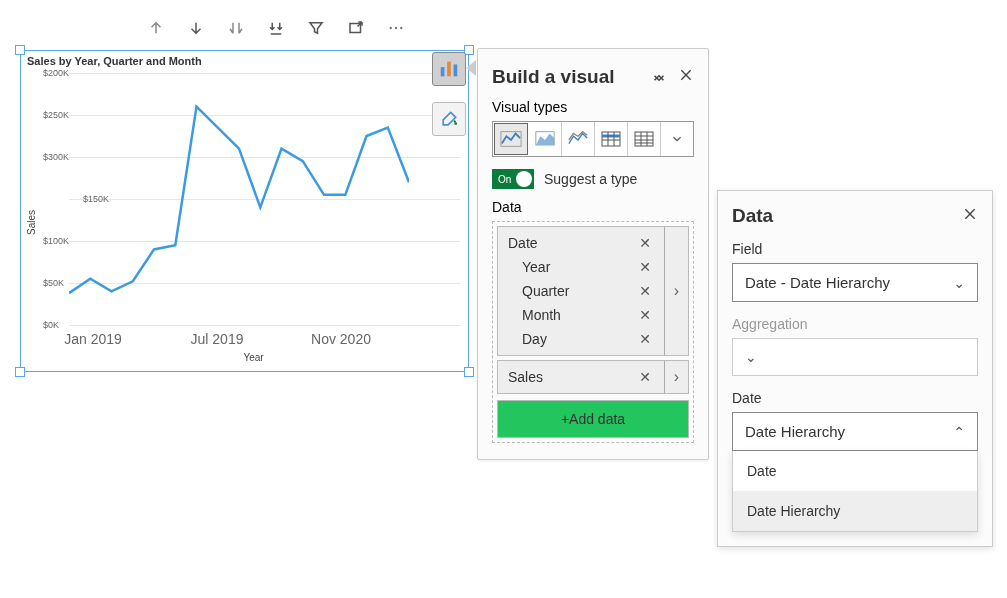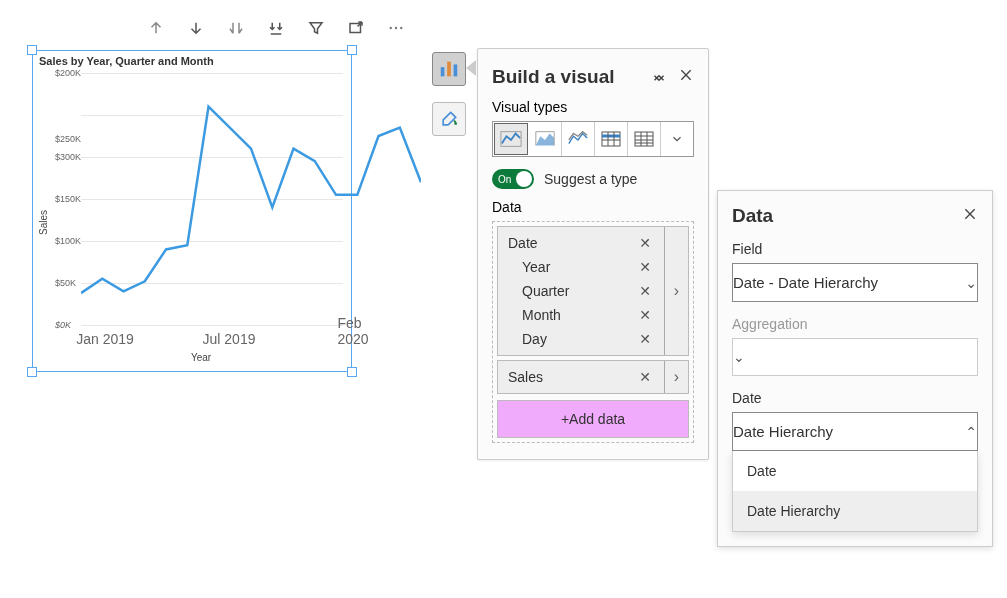--- a/index.html
+++ b/index.html
@@ -3,21 +3,21 @@
 <meta charset="utf-8">
 <style>
   * { box-sizing: border-box; font-family: "Segoe UI", Arial, sans-serif; }
   body { margin: 0; background: #fff; width: 1007px; height: 598px; position: relative; color: #333; }
 
   
   .viz-toolbar { position: absolute; left: 146px; top: 18px; display: flex; gap: 20px; align-items: center; }
   .viz-toolbar .tb { width: 20px; height: 20px; display: flex; align-items: center; justify-content: center; color: #555; }
 
   
-  .viz-frame { position: absolute; left: 32px; top: 50px; width: 320px; height: 322px; border: 1px solid #57a7f0; }
+  .viz-frame { position: absolute; left: 20px; top: 50px; width: 449px; height: 322px; border: 1px solid #57a7f0; }
   .viz-handle { width: 10px; height: 10px; border: 1px solid #57a7f0; background: #fff; position: absolute; }
   .h-tl { left: -6px; top: -6px; } .h-tr { right: -6px; top: -6px; }
   .h-bl { left: -6px; bottom: -6px; } .h-br { right: -6px; bottom: -6px; }
   .viz-title { font-size: 11px; font-weight: 600; padding: 4px 6px; color: #333; }
   .chart-area { position: absolute; left: 26px; top: 22px; right: 8px; bottom: 10px; }
   .y-axis-label { position: absolute; left: -28px; top: 50%; transform: rotate(-90deg); transform-origin: center; font-size: 10px; color: #444; }
   .x-axis-label { position: absolute; left: 50%; bottom: -2px; transform: translateX(-50%); font-size: 10px; color: #444; }
   .gridline { position: absolute; left: 22px; right: 0; border-top: 1px solid #e6e6e6; height: 0; }
   .y-tick { position: absolute; left: -4px; font-size: 9px; color: #666; transform: translateY(-50%); }
   .x-tick { position: absolute; bottom: 14px; font-size: 14px; color: #666; transform: translateX(-50%); }
@@ -34,41 +34,41 @@
   .panel { position: absolute; left: 477px; top: 48px; width: 232px; border: 1px solid #ccc; background: #fbfbfb; padding: 14px 14px 16px 14px; border-radius: 2px; box-shadow: 0 1px 3px rgba(0,0,0,0.08);}
   .panel-header { display: flex; align-items: center; justify-content: space-between; }
   .panel-title { font-size: 19px; font-weight: 600; }
   .panel-ctrls { display: flex; gap: 10px; align-items: center; color: #444;}
   .section-label { font-size: 14px; color: #000000; margin: 8px 0 6px 0;}
   .vt-row { display: flex; border: 1px solid #999; background: #fff; height: 36px; align-items: stretch; margin-bottom: 12px;}
   .vt-cell { flex: 1; display: flex; align-items:center; justify-content:center; border-right: 1px solid #ccc; }
   .vt-cell.sel { background: #e8e8e8; border: 1px solid #666; margin: 1px; }
   .vt-cell:last-child { border-right:none; }
   .suggest-row { display: flex; align-items: center; gap: 10px; margin-bottom: 10px;}
-  .toggle { width: 42px; height: 20px; border-radius: 10px; background: #0b7a3b; position: relative; color:#fff; font-size: 10px; display:flex; align-items:center; padding-left:6px;}
+  .toggle { width: 42px; height: 20px; border-radius: 0; background: #0b7a3b; position: relative; color:#fff; font-size: 10px; display:flex; align-items:center; padding-left:6px;}
   .toggle::after { content:""; position:absolute; right:2px; top:2px; width:16px; height:16px; background:#fff; border-radius:50%;}
   .data-well { border: 1px dashed #bbb; padding: 4px; display: flex; flex-direction: column; gap: 4px;}
   .field-box { border: 1px solid #bbb; background: #eee; display: flex; align-items: stretch; }
   .field-main { flex: 1; padding: 4px 0; }
   .field-row { display: flex; align-items: center; justify-content: space-between; padding: 4px 10px; font-size: 14px; color: #333;}
   .field-row.sub { padding-left: 24px; }
   .x-btn { color: #555; width: 18px; text-align:center;}
   .field-side { width: 24px; border-left: 1px solid #aaa; display: flex; align-items:center; justify-content:center; color:#666; font-size:16px;}
   .sales-row-wrap { display:flex; align-items:stretch; border:1px solid #bbb; background:#eee;}
   .sales-row { flex:1; display:flex; align-items:center; justify-content:space-between; padding:8px 10px; font-size:14px;}
   .sales-side { width:24px; border-left:1px solid #aaa; display:flex; align-items:center; justify-content:center; color:#666; padding: 0 4px;}
-  .add-data { border:1px solid #bbb; background:#f0abfc; text-align:center; padding: 10px 0; font-size:14px; margin-top:2px;}
+  .add-data { border:1px solid #bbb; background:#22c55e; text-align:center; padding: 10px 0; font-size:14px; margin-top:2px;}
 
   
   .data-panel { position: absolute; left: 717px; top: 190px; width: 276px; border: 1px solid #ccc; background: #fbfbfb; padding: 14px; box-shadow: 0 2px 6px rgba(0,0,0,0.12);}
   .data-panel-header { display:flex; align-items:center; justify-content:space-between; margin-bottom: 14px;}
   .data-panel-title { font-size: 19px; font-weight: 600;}
   .dp-label { font-size: 14px; color:#333; margin-bottom: 6px;}
   .dp-label.muted { color:#999;}
-  .select { border:1px solid #888; background:#fff; padding: 10px 0; font-size:15px; display:flex; align-items:center; justify-content:space-between; margin-bottom: 14px;}
+  .select { border:1px solid #888; background:#fff; padding: 10px 12px; font-size:15px; display:flex; align-items:center; justify-content:space-between; margin-bottom: 14px;}
   .select.disabled { color:#999; border-color:#ccc;}
   .select.open { margin-bottom: 0; }
   .dropdown { border:1px solid #ccc; border-top:none; background:#fff; box-shadow: 0 3px 8px rgba(0,0,0,0.12);}
   .dd-item { padding: 12px 14px; font-size:14px;}
   .dd-item.sel { background:#eee;}
   .chev { font-size:14px; color:#555;}
 
   .icon-svg { width: 18px; height: 18px; }
 </style>
 </head>
@@ -119,38 +119,38 @@
   <div class="viz-handle h-tl"></div>
   <div class="viz-handle h-tr"></div>
   <div class="viz-handle h-bl"></div>
   <div class="viz-handle h-br"></div>
   <div class="viz-title">Sales by Year, Quarter and Month</div>
   <div class="chart-area">
     <div class="y-axis-label">Sales</div>
 
     <div id="ytick-holder">
         <div class="gridline" style="top: 252px;"></div>
-        <div class="y-tick" style="top: 252px; font-style: italic;">$0K</div>
+        <div class="y-tick" style="top: 252px;">$0K</div>
         <div class="gridline" style="top: 210px;"></div>
         <div class="y-tick" style="top: 210px;">$50K</div>
         <div class="gridline" style="top: 168px;"></div>
         <div class="y-tick" style="top: 168px;">$100K</div>
         <div class="gridline" style="top: 126px;"></div>
-        <div class="y-tick" style="top: 126px;">$150K</div>
+        <div class="y-tick" style="top: 126px; margin-left: 40px;">$150K</div>
         <div class="gridline" style="top: 84px;"></div>
         <div class="y-tick" style="top: 84px;">$300K</div>
         <div class="gridline" style="top: 42px;"></div>
-        <div class="y-tick" style="top: 42px; margin-top: 24px;">$250K</div>
+        <div class="y-tick" style="top: 42px;">$250K</div>
         <div class="gridline" style="top: 0px;"></div>
         <div class="y-tick" style="top: 0px;">$200K</div>
       </div>
 
     <div class="x-tick" style="left: 46px;">Jan 2019</div>
     <div class="x-tick" style="left: 170px;">Jul 2019</div>
-    <div class="x-tick" style="left: 294px;">Feb 2020</div>
+    <div class="x-tick" style="left: 294px;">Nov 2020</div>
     <div class="x-axis-label">Year</div>
     <svg class="line-plot" id="line-svg" preserveAspectRatio="none" viewBox="0 0 340 252" width="340" height="252" style="width: 340px; height: 252px;">
         <path d="M0.0,220.1 L21.3,205.8 L42.5,218.4 L63.8,208.3 L85.0,176.4 L106.3,172.2 L127.5,33.6 L148.8,54.6 L170.0,75.6 L191.3,134.4 L212.5,75.6 L233.8,88.2 L255.0,121.8 L276.3,121.8 L297.5,63.0 L318.8,54.6 L340.0,109.2 " fill="none" stroke="#3b9ae1" stroke-width="2.5"></path>
       </svg>
   </div>
 </div>
 
 <div class="side-tab t1 active">
   <svg width="22" height="22" viewBox="0 0 24 24" fill="none">
       <rect x="3" y="10" width="4" height="10" fill="#4a90d9"></rect>

